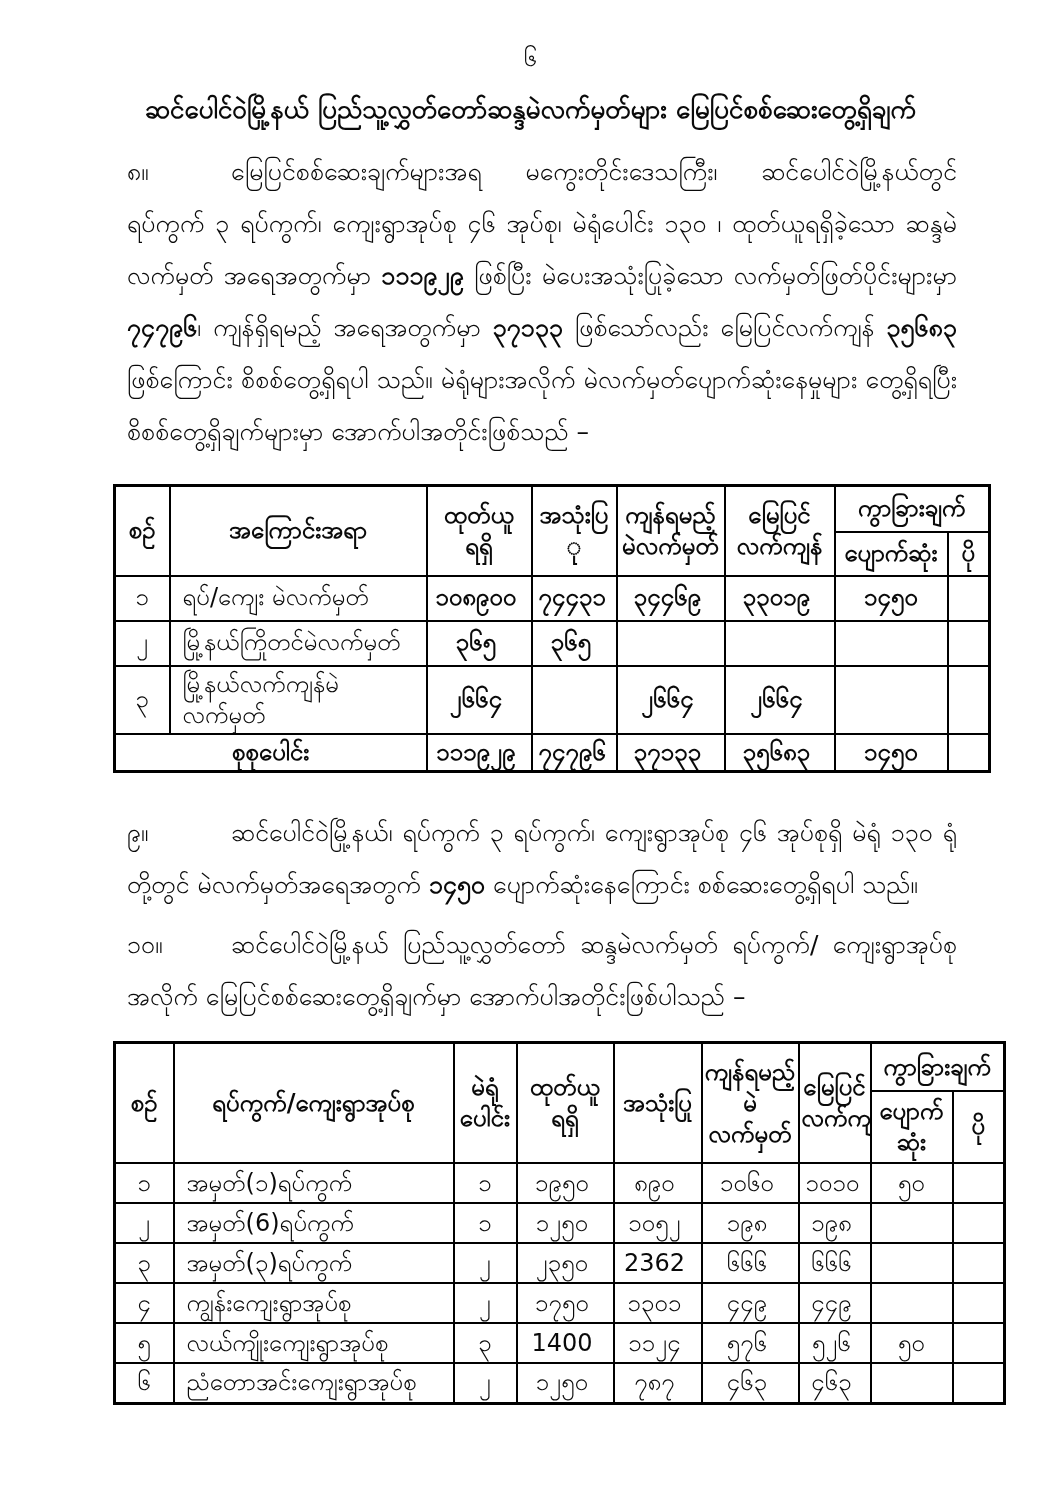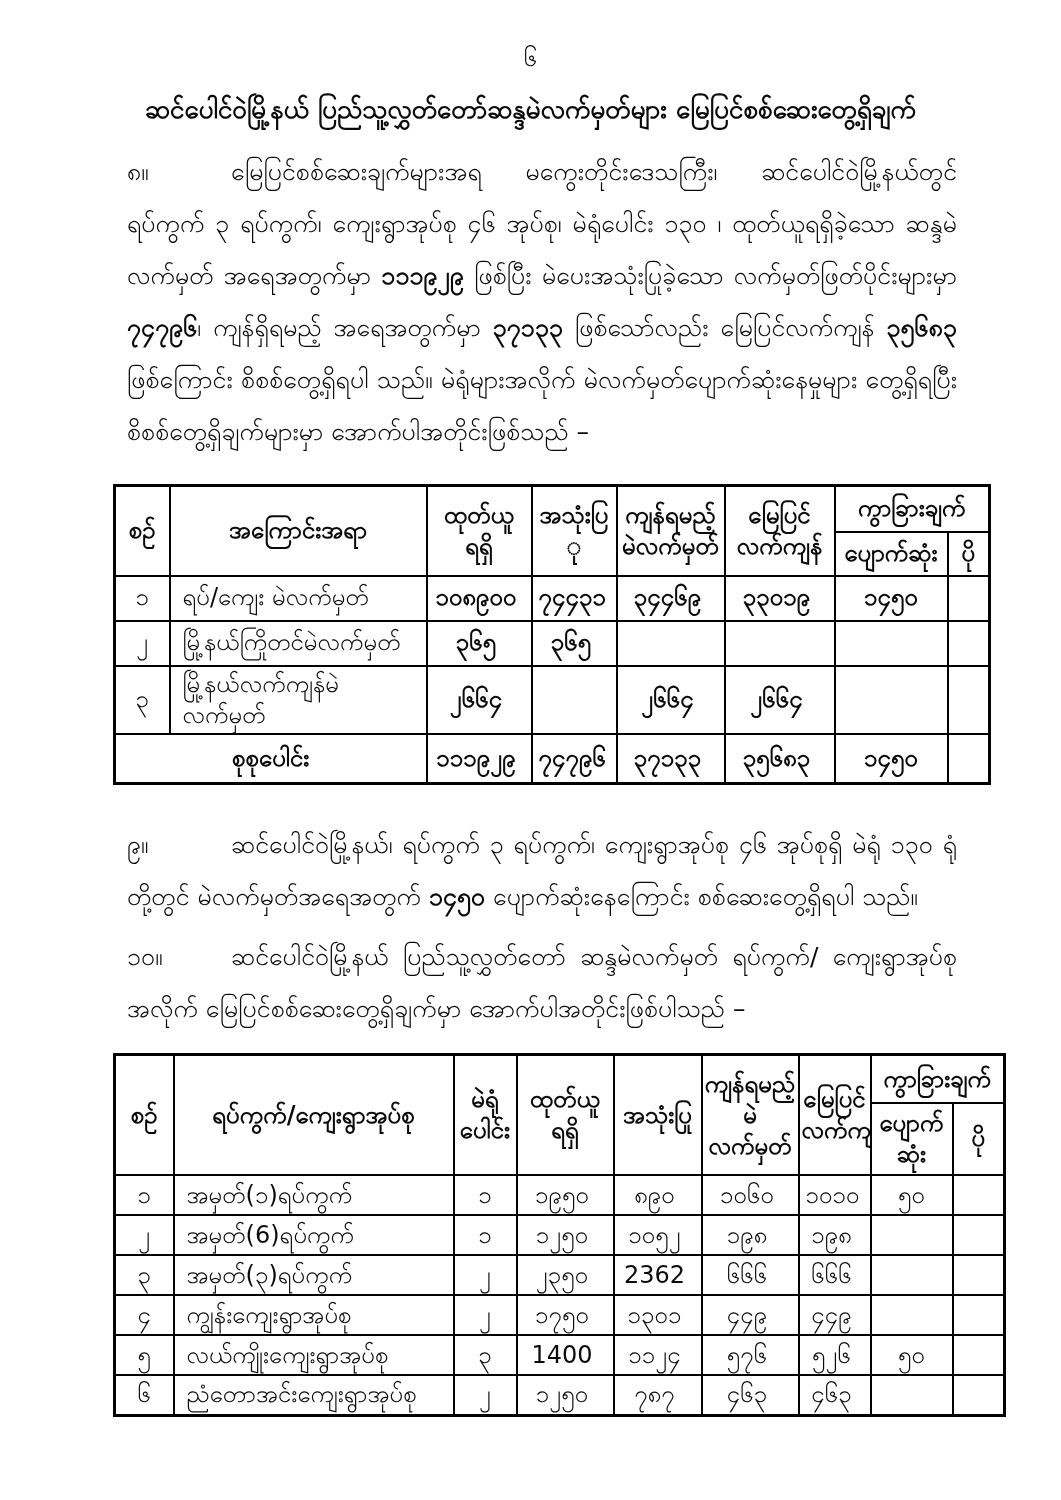--- a/index.html
+++ b/index.html
@@ -62,21 +62,21 @@
     text-align:center;
     vertical-align:middle;
     padding:4px 2px;
   }
   table.t1 td{height:45px;}
   table.t2 td{height:40px;}
   td.al-left{text-align:left;padding-left:12px;}
   td.al-right{text-align:center;padding-right:12px;}
   td.al-center{text-align:center;}
   td.bold, tr.total-row td{font-weight:bold;}
-  tr.total-row td{height:50px;margin-top:28px;}
+  tr.total-row td{height:38px;margin-top:28px;}
 </style>
 </head>
 <body>
 
 <div class="page">
   <div class="pageno">၆</div>
   <div class="doc-title">ဆင်ပေါင်ဝဲမြို့နယ် ပြည်သူ့လွှတ်တော်ဆန္ဒမဲလက်မှတ်များ မြေပြင်စစ်ဆေးတွေ့ရှိချက်</div>
   <div class="content">
     <p class="para mt-para8"><span class="para-num">၈။</span><span>မြေပြင်စစ်ဆေးချက်များအရ မကွေးတိုင်းဒေသကြီး၊ ဆင်ပေါင်ဝဲမြို့နယ်တွင် ရပ်ကွက် ၃ ရပ်ကွက်၊ ကျေးရွာအုပ်စု ၄၆ အုပ်စု၊ မဲရုံပေါင်း ၁၃၀ ၊ ထုတ်ယူရရှိခဲ့သော ဆန္ဒမဲလက်မှတ် အရေအတွက်မှာ </span><b>၁၁၁၉၂၉</b><span> ဖြစ်ပြီး မဲပေးအသုံးပြုခဲ့သော လက်မှတ်ဖြတ်ပိုင်းများမှာ </span><b>၇၄၇၉၆</b><span>၊ ကျန်ရှိရမည့် အရေအတွက်မှာ </span><b>၃၇၁၃၃</b><span> ဖြစ်သော်လည်း မြေပြင်လက်ကျန် </span><b>၃၅၆၈၃</b><span> ဖြစ်ကြောင်း စိစစ်တွေ့ရှိရပါ သည်။ မဲရုံများအလိုက် မဲလက်မှတ်ပျောက်ဆုံးနေမှုများ တွေ့ရှိရပြီး စိစစ်တွေ့ရှိချက်များမှာ အောက်ပါအတိုင်းဖြစ်သည် –</span></p>
     <div class="tbl-wrap t1">

